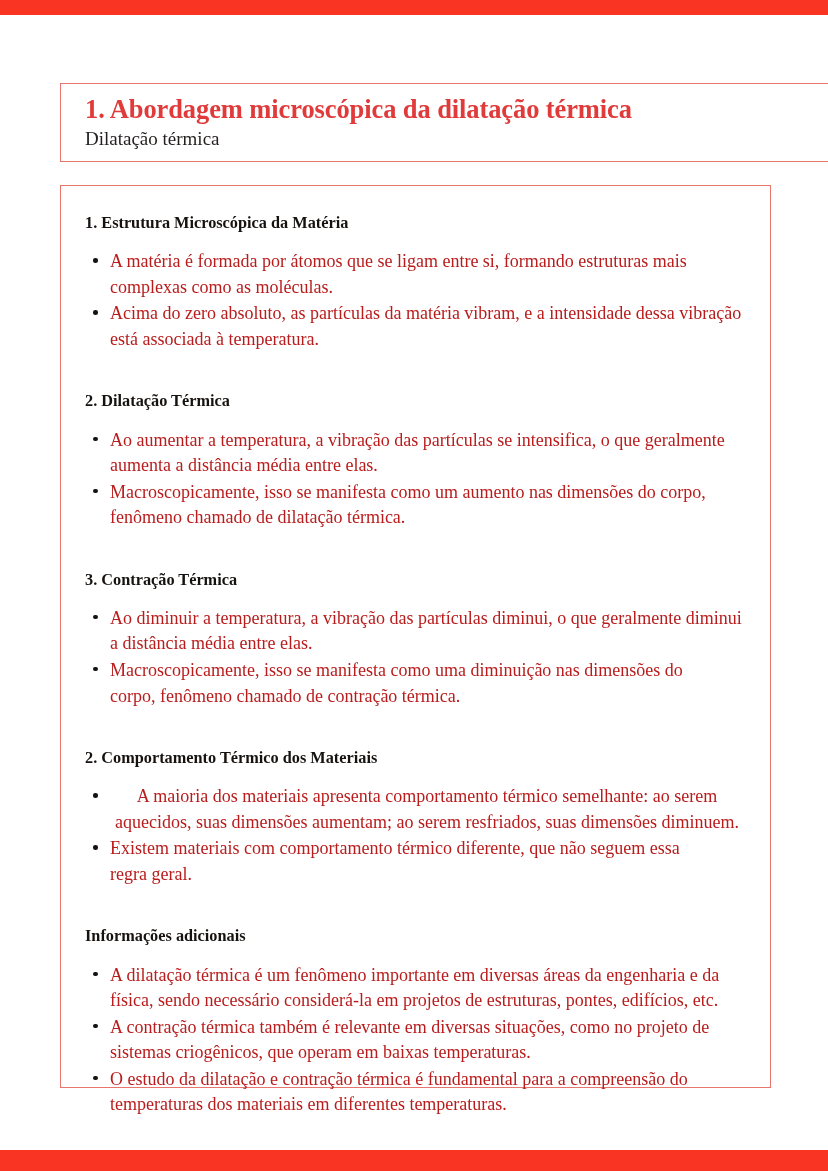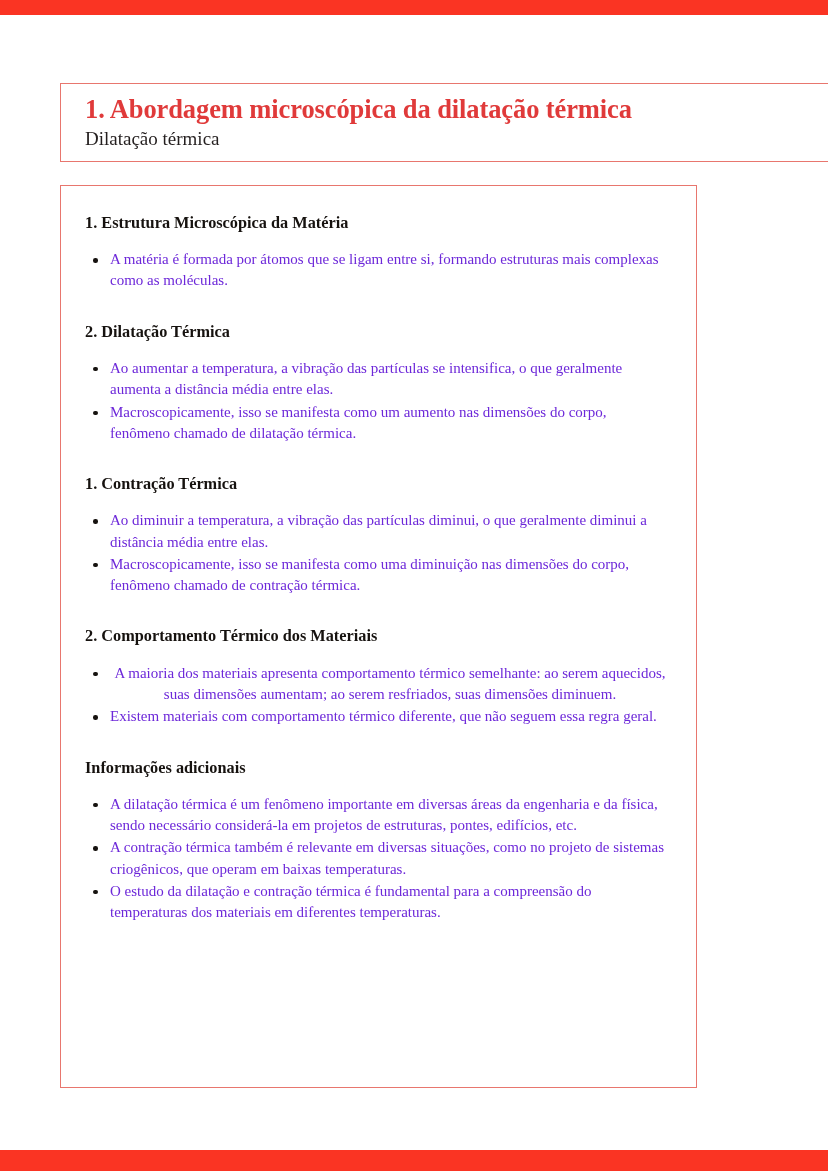--- a/index.html
+++ b/index.html
@@ -62,21 +62,21 @@
     font-size: 19px;
     font-weight: normal;
     line-height: 1.25;
     margin: 2px 0 0 0;
     white-space: nowrap;
   }
   .body-box {
     position: absolute;
     left: 60px;
     top: 185px;
-    width: 637px;
+    width: 711px;
     height: 903px;
     box-sizing: border-box;
     border: 1.5px solid #e8766e;
     background: #ffffff;
   }
   .body-inner {
     padding: 26px 26px 0 24px;
   }
   .section {
     margin: 0 0 0 0;
@@ -89,38 +89,38 @@
     margin: 0 0 0 0;
     padding: 0;
   }
   .bullets {
     list-style: none;
     margin: 16px 0 0 0;
     padding: 0;
   }
   .bullets li {
     position: relative;
-    color: #6d28d9;
-    font-size: 15px;
+    color: #b91c1c;
+    font-size: 18px;
     line-height: 1.42;
     margin: 0 0 1px 0;
     padding: 0 0 0 25px;
   }
   .bullets li::before {
     content: "";
     position: absolute;
     left: 8px;
     top: 9px;
     width: 4.5px;
     height: 4.5px;
     border-radius: 50%;
     background: #16120f;
   }
   .section + .section {
-    margin-top: 29px;
+    margin-top: 38px;
   }
   .sec-extra {
     margin-top: 25px;
   }
   .li-w2 { max-width: 665px; }
   .li-w3 { max-width: 630px; }
   .li-w4 { max-width: 615px; }
   .li-w5 { max-width: 668px; }
   .li-w6 { max-width: 622px; }
   .li-w7 { max-width: 600px; }
@@ -143,33 +143,34 @@
     </div>
   </div>
 
   <div class="body-box">
     <div class="body-inner">
 
       <div class="section">
         <div class="section-heading">1. Estrutura Microscópica da Matéria</div>
         <ul class="bullets">
           <li class="li-w2">A matéria é formada por átomos que se ligam entre si, formando estruturas mais complexas como as moléculas.</li>
+          <li class="li-w5">Acima do zero absoluto, as partículas da matéria vibram, e a intensidade dessa vibração está associada à temperatura.</li>
         </ul>
       </div>
 
       <div class="section">
         <div class="section-heading">2. Dilatação Térmica</div>
         <ul class="bullets">
           <li class="li-w3">Ao aumentar a temperatura, a vibração das partículas se intensifica, o que geralmente aumenta a distância média entre elas.</li>
           <li class="li-w4">Macroscopicamente, isso se manifesta como um aumento nas dimensões do corpo, fenômeno chamado de dilatação térmica.</li>
         </ul>
       </div>
 
       <div class="section">
-        <div class="section-heading">1. Contração Térmica</div>
+        <div class="section-heading">3. Contração Térmica</div>
         <ul class="bullets">
           <li class="li-w5">Ao diminuir a temperatura, a vibração das partículas diminui, o que geralmente diminui a distância média entre elas.</li>
           <li class="li-w6">Macroscopicamente, isso se manifesta como uma diminuição nas dimensões do corpo, fenômeno chamado de contração térmica.</li>
         </ul>
       </div>
 
       <div class="section">
         <div class="section-heading">2. Comportamento Térmico dos Materiais</div>
         <ul class="bullets">
           <li class="li-w8">A maioria dos materiais apresenta comportamento térmico semelhante: ao serem aquecidos, suas dimensões aumentam; ao serem resfriados, suas dimensões diminuem.</li>

